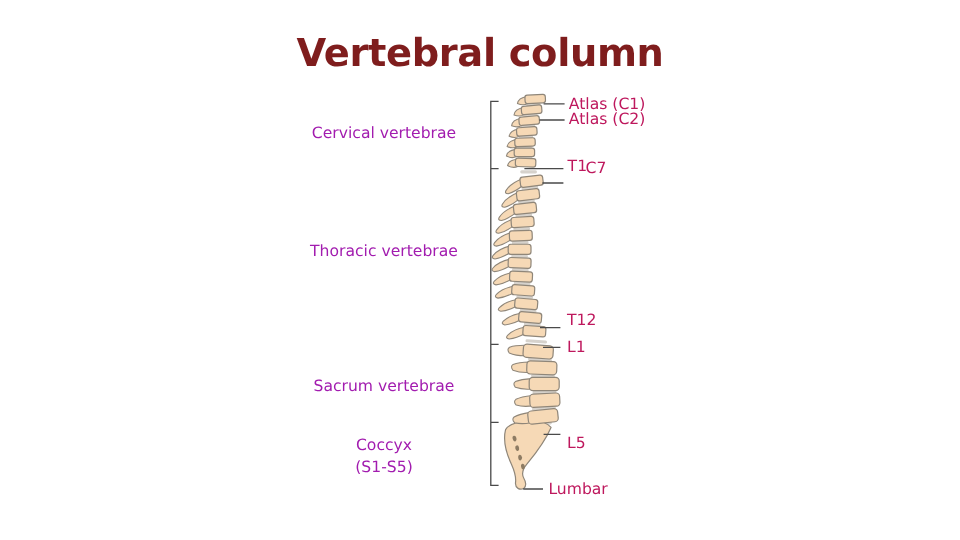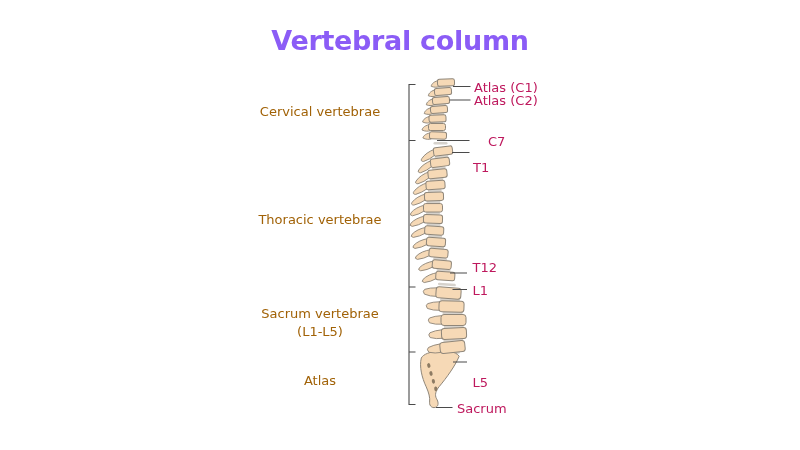--- a/index.html
+++ b/index.html
@@ -1,44 +1,44 @@
 <!DOCTYPE html>
 <html><head>
 <meta charset="utf-8">
 <style>
   html,body{margin:0;padding:0;background:#fff;}
   #stage{position:relative;width:800px;height:450px;background:#ffffff;overflow:hidden;
          font-family:"DejaVu Sans",sans-serif;}
   .title{position:absolute;left:0;right:0;top:25px;text-align:center;
-         font-size:27px;font-weight:bold;letter-spacing:-0.3px;color:#8b5cf6;}
+         font-size:32px;font-weight:bold;letter-spacing:-0.3px;color:#7f1d1d;}
   .section{position:absolute;left:220px;width:200px;transform:translateY(-50%);
-           text-align:center;font-size:13px;line-height:18px;color:#a16207;}
+           text-align:center;font-size:13px;line-height:18px;color:#a21caf;}
   .anno{position:absolute;transform:translateY(-50%);font-size:13px;color:#be185d;
         white-space:nowrap;}
   svg{position:absolute;left:0;top:0;}
 </style>
 </head>
 <body>
 
 <div id="stage">
 
   <div class="title">Vertebral column</div>
 
   <div class="section" style="top:112px">
     <div>Cervical vertebrae</div>
   </div>
-  <div class="section" style="top:220px">
+  <div class="section" style="top:210px">
     <div>Thoracic vertebrae</div>
   </div>
   <div class="section" style="top:323px">
     <div>Sacrum vertebrae</div>
-    <div>(L1-L5)</div>
   </div>
   <div class="section" style="top:381px">
-    <div>Atlas</div>
+    <div>Coccyx</div>
+    <div>(S1-S5)</div>
   </div>
 
   <svg id="fig" width="800" height="450" viewBox="0 0 800 450">
     <g id="discs">
         <rect x="438.5" y="85.7" width="12" height="2.6" rx="1.3" fill="#d6d2cc" transform="rotate(-4 444.5 87)"></rect>
         <rect x="436" y="94.7" width="12" height="2.6" rx="1.3" fill="#d6d2cc" transform="rotate(-5 442 96)"></rect>
         <rect x="434" y="103.7" width="12" height="2.6" rx="1.3" fill="#d6d2cc" transform="rotate(-4.5 440 105)"></rect>
         <rect x="432.25" y="112.7" width="12" height="2.6" rx="1.3" fill="#d6d2cc" transform="rotate(-3 438.25 114)"></rect>
         <rect x="431.25" y="121.45" width="12" height="2.6" rx="1.3" fill="#d6d2cc" transform="rotate(-1 437.25 122.75)"></rect>
         <rect x="431.5" y="129.95" width="12" height="2.6" rx="1.3" fill="#d6d2cc" transform="rotate(1 437.5 131.25)"></rect>
@@ -174,19 +174,19 @@
         </g>
       </g>
     <path id="bracket" fill="none" d="M415.5,84.5 H409 V404.5 H415.5 M409,140.5 H415.5 M409,287 H415.5 M409,352 H415.5" stroke-width="1.1" stroke="#4a4a4a"></path>
     <path id="leaders" fill="none" d="M453,86.5 H470.5 M449.5,100 H470.5 M437,140.5 H469.5 M452,152.5 H469.5
              M450,273 H467 M452.5,289.5 H467 M453,362 H467 M436,407.5 H452.5" stroke-width="1.1" stroke="#4a4a4a"></path>
   </svg>
 
   <div class="anno" style="left:474px;top:86.5px">Atlas (C1)</div>
   <div class="anno" style="left:474px;top:100px">Atlas (C2)</div>
   <div class="anno" style="left:488px;top:140.5px">C7</div>
-  <div class="anno" style="left:473px;top:167px">T1</div>
+  <div class="anno" style="left:473px;top:139px">T1</div>
   <div class="anno" style="left:472.5px;top:267px">T12</div>
   <div class="anno" style="left:472.5px;top:289.5px">L1</div>
-  <div class="anno" style="left:472.5px;top:382px">L5</div>
-  <div class="anno" style="left:457px;top:407.5px">Sacrum</div>
+  <div class="anno" style="left:472.5px;top:370px">L5</div>
+  <div class="anno" style="left:457px;top:407.5px">Lumbar</div>
 
 </div>
 
 </body></html>

